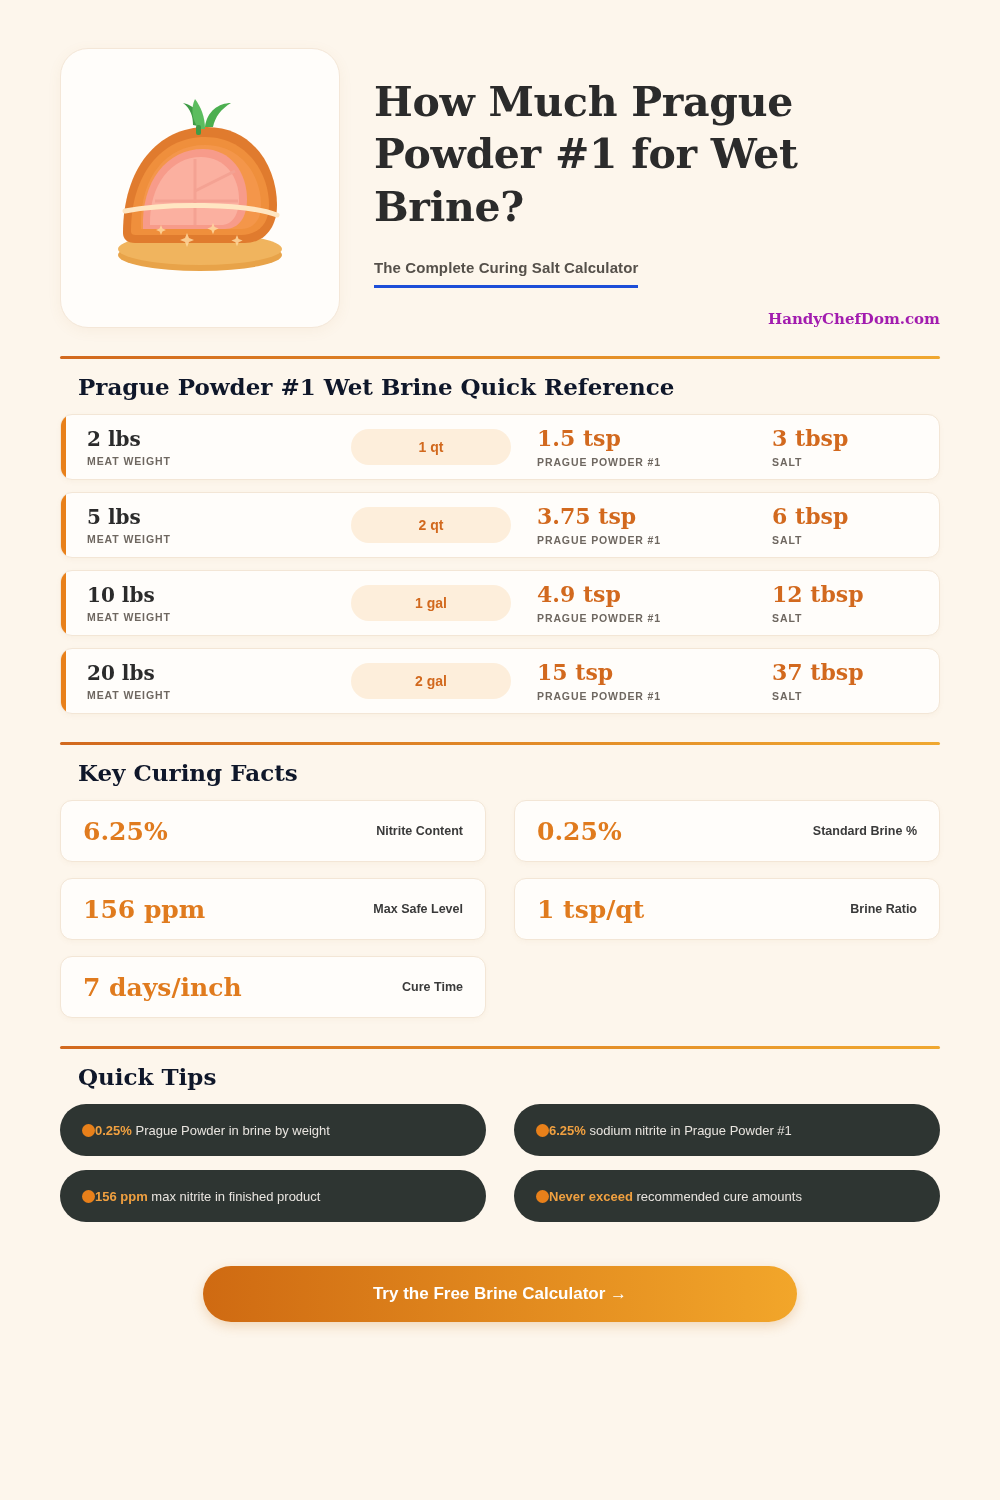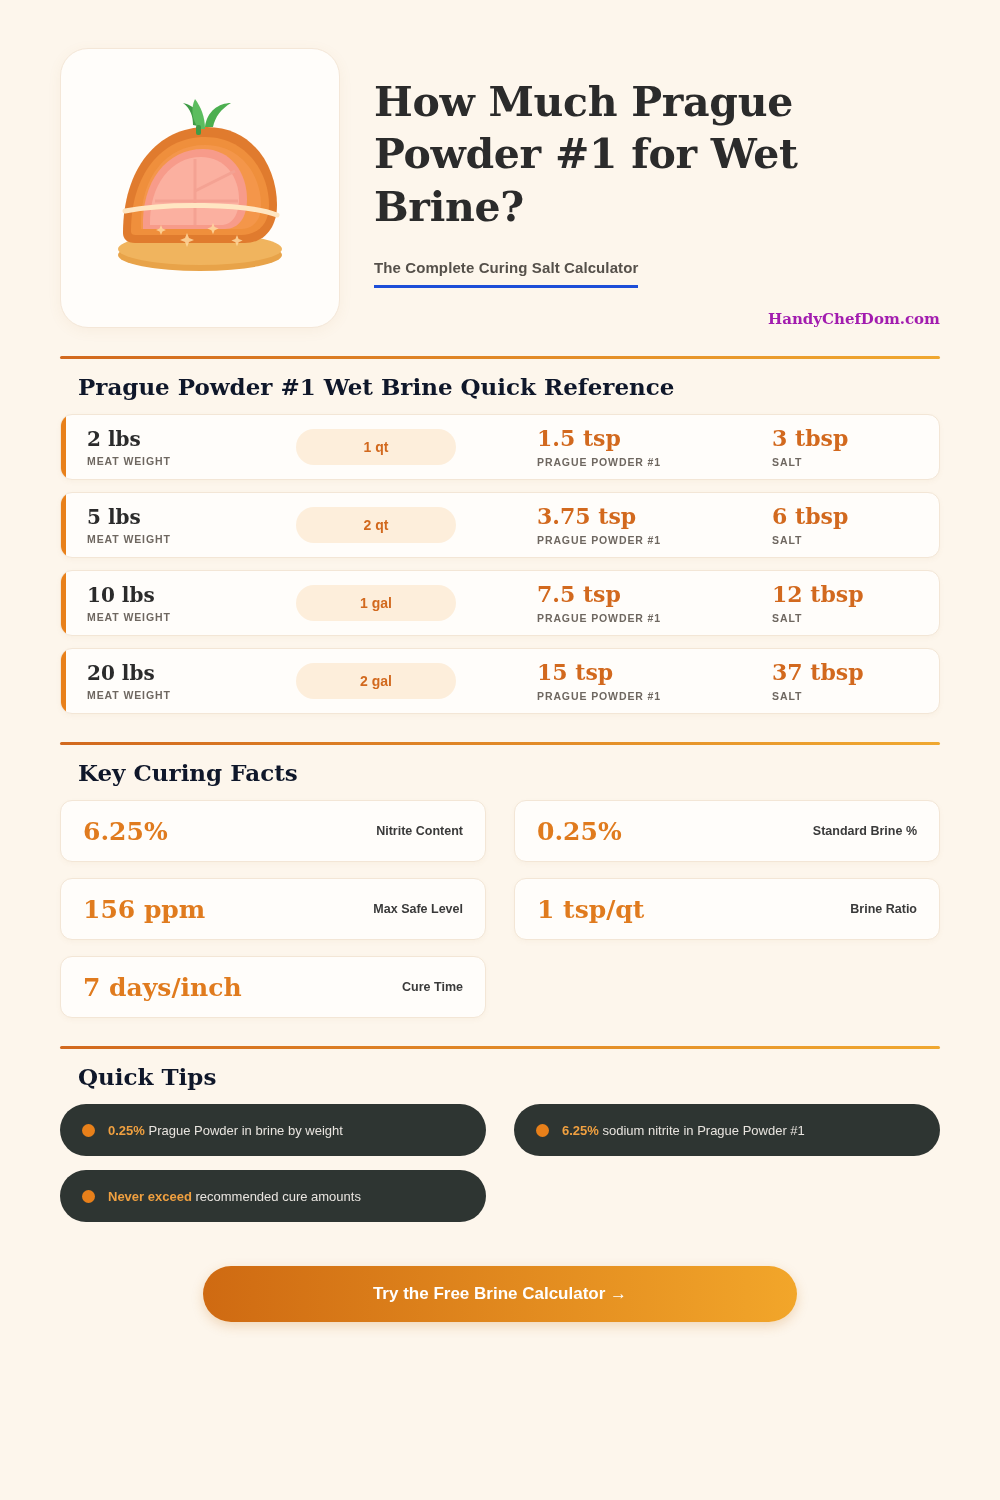--- a/index.html
+++ b/index.html
@@ -87,21 +87,21 @@
   }
   .row::before {
     content: "";
     position: absolute;
     left: 0; top: 0; bottom: 0;
     width: 5px;
     background: #e8801a;
   }
   .cell { padding-left: 26px; }
   .cell-weight { width: 235px; }
-  .cell-vol { width: 215px; display:flex; justify-content:flex-start; padding-left:0;}
+  .cell-vol { width: 215px; display:flex; justify-content:flex-end; padding-left:0;}
   .cell-pp { width: 235px; }
   .cell-salt { flex: 1; }
 
   .big {
     font-family: "DejaVu Serif", serif;
     font-weight: 700;
     font-size: 20px;
     color: #2b2b2b;
     line-height: 1.1;
   }
@@ -159,21 +159,20 @@
     grid-template-columns: 1fr 1fr;
     gap: 14px 28px;
   }
   .tip {
     background: #2e3532;
     border-radius: 26px;
     height: 52px;
     display: flex;
     align-items: center;
     padding: 0 22px;
-    gap: 13px;
   }
   .dot {
     width: 13px; height: 13px;
     border-radius: 50%;
     background: #e8801a;
     flex: 0 0 auto;
   }
   .tip-text {
     font-size: 13px;
     color: #e8e4df;
@@ -277,21 +276,21 @@
 
     <div class="row">
       <div class="cell cell-weight">
         <div class="big">10 lbs</div>
         <div class="lbl">MEAT WEIGHT</div>
       </div>
       <div class="cell cell-vol">
         <div class="pill">1 gal</div>
       </div>
       <div class="cell cell-pp">
-        <div class="big accent">7.5 tsp</div>
+        <div class="big accent">4.9 tsp</div>
         <div class="lbl">PRAGUE POWDER #1</div>
       </div>
       <div class="cell cell-salt">
         <div class="big accent">12 tbsp</div>
         <div class="lbl">SALT</div>
       </div>
     </div>
 
     <div class="row">
       <div class="cell cell-weight">
@@ -346,20 +345,24 @@
       <div class="tip">
         <span class="dot"></span>
         <span class="tip-text"><b>0.25%</b><span> Prague Powder in brine by weight</span></span>
       </div>
       <div class="tip">
         <span class="dot"></span>
         <span class="tip-text"><b>6.25%</b><span> sodium nitrite in Prague Powder #1</span></span>
       </div>
       <div class="tip">
         <span class="dot"></span>
+        <span class="tip-text"><b>156 ppm</b><span> max nitrite in finished product</span></span>
+      </div>
+      <div class="tip">
+        <span class="dot"></span>
         <span class="tip-text"><b>Never exceed</b><span> recommended cure amounts</span></span>
       </div>
     </div>
   </div>
 
   <div class="cta-wrap">
     <button class="cta">Try the Free Brine Calculator →</button>
   </div>
 
 </div>

